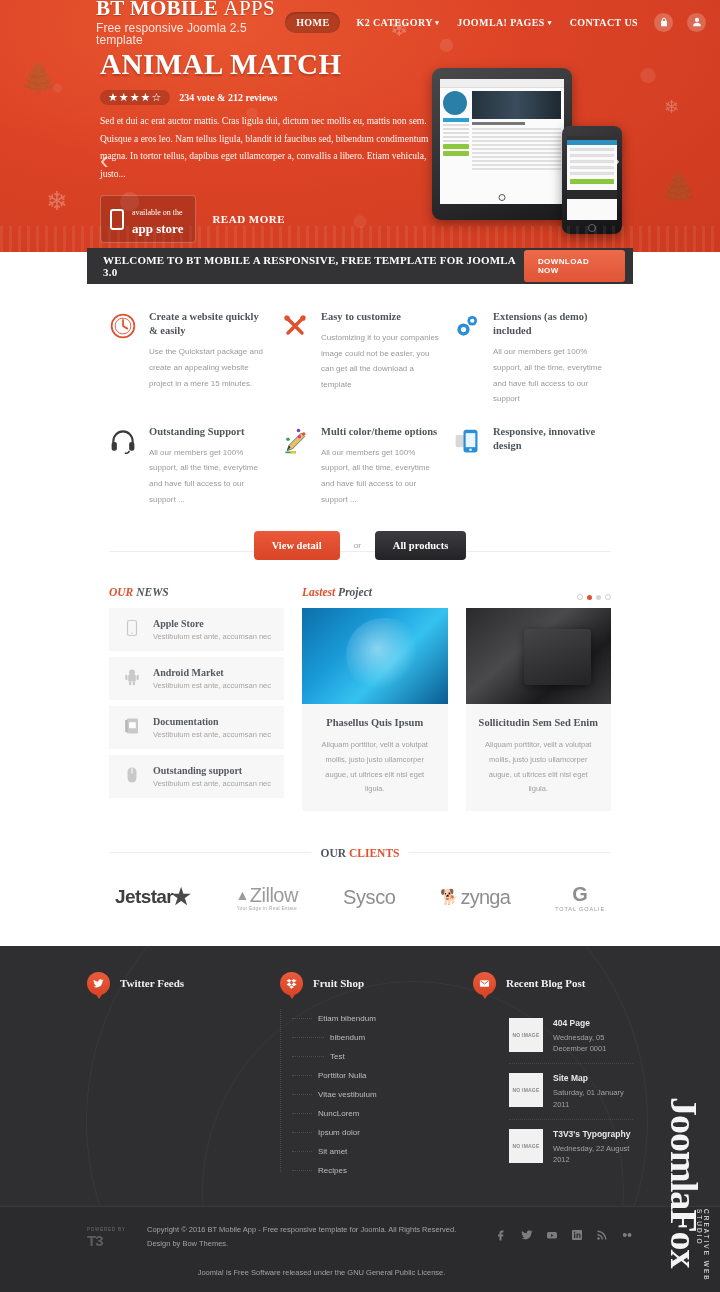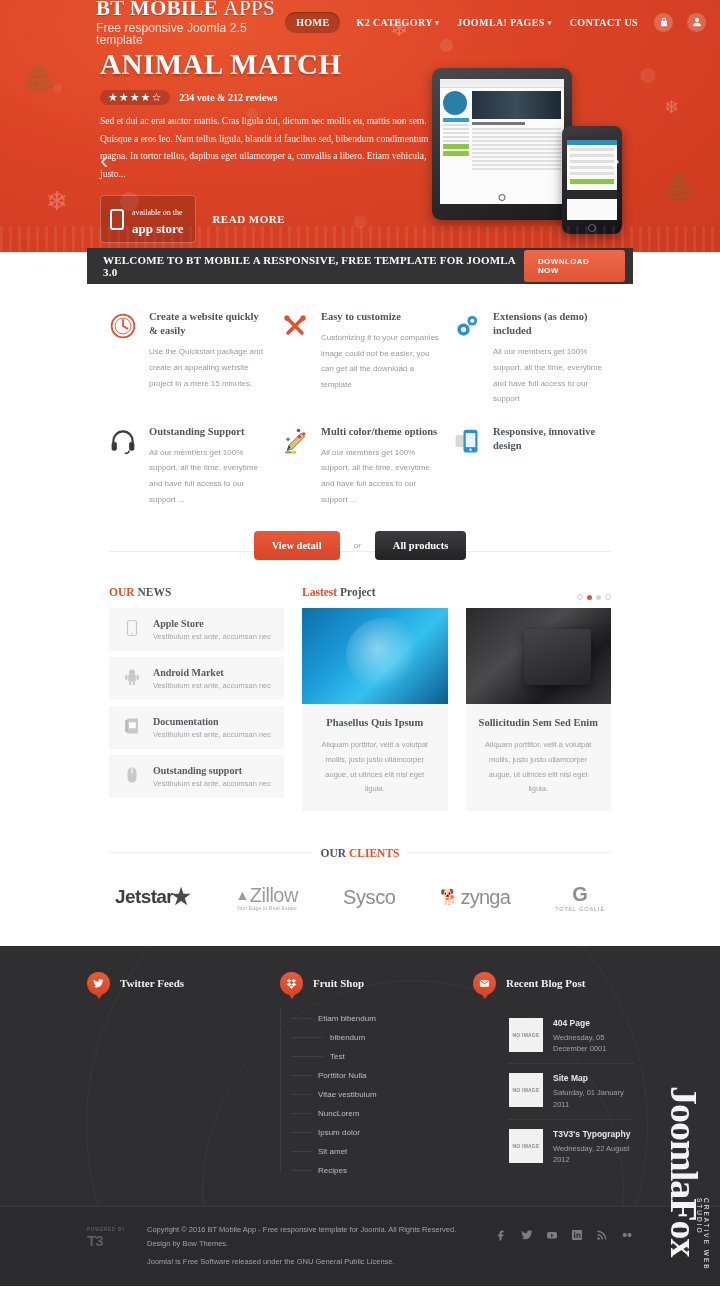--- a/index.html
+++ b/index.html
@@ -290,20 +290,21 @@
   
   .cols { display: flex; gap: 18px; padding: 0 22px 22px 22px; }
   .col-news { width: 175px; flex: 0 0 175px; }
   .col-proj { flex: 1; }
   .sec-title {
     font-family:"Liberation Serif", serif;
     font-weight: bold;
     font-size: 11.5px;
     color: #50555c;
     margin-bottom: 10px;
+    font-style: italic;
   }
   .sec-title .accent { color: #e0512f; }
   .proj-head { display:flex; align-items:center; }
   .dots { margin-left:auto; display:flex; gap:4px; align-items:center; }
   .dot { width:5px; height:5px; border-radius:50%; background:#d6d6d6; cursor:pointer; }
   .dot.ring { background:transparent; border:1.5px solid #cfcfcf; width:6px;height:6px;}
   .dot.active { background:#e0512f; }
 
   .news-item {
     display:flex; align-items:center; gap:10px;
@@ -871,21 +872,21 @@
 
   <div class="copyline">
     <div class="copy-inner">
       <div class="t3logo">
         <div class="t3-top">POWERED BY</div>
         <div class="t3-main">T3</div>
       </div>
       <div class="copy-text">
         <p>Copyright © 2016 BT Mobile App - Free responsive template for Joomla. All Rights Reserved.</p>
         <p>Design by Bow Themes.</p>
-        <p style="margin-top:4px;">Joomla! is Free Software released under the GNU General Public License.</p>
+        <p style="margin-top:15px;text-align:center;">Joomla! is Free Software released under the GNU General Public License.</p>
       </div>
       <div class="socials">
         <span>
             <svg viewBox="0 0 24 24">
               <path d="M15 3h-3a5 5 0 00-5 5v3H4v4h3v8h4v-8h3l1-4h-4V8a1 1 0 011-1h3z"></path>
             </svg>
           </span>
         <span>
             <svg viewBox="0 0 24 24">
               <path d="M23 4.9a8.8 8.8 0 01-2.6.7 4.5 4.5 0 002-2.5 9 9 0 01-2.9 1.1 4.5 4.5 0 00-7.7 4.1A12.8 12.8 0 012 3.9a4.5 4.5 0 001.4 6 4.4 4.4 0 01-2-.6 4.5 4.5 0 003.6 4.4 4.5 4.5 0 01-2 .1 4.5 4.5 0 004.2 3.1A9 9 0 011 18.7a12.7 12.7 0 006.9 2c8.3 0 12.8-6.9 12.8-12.8v-.6A9 9 0 0023 4.9z"></path>

